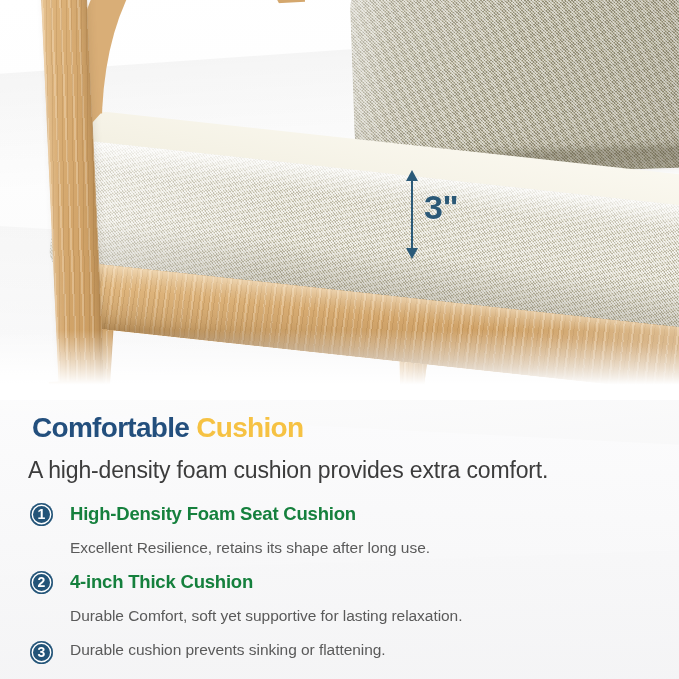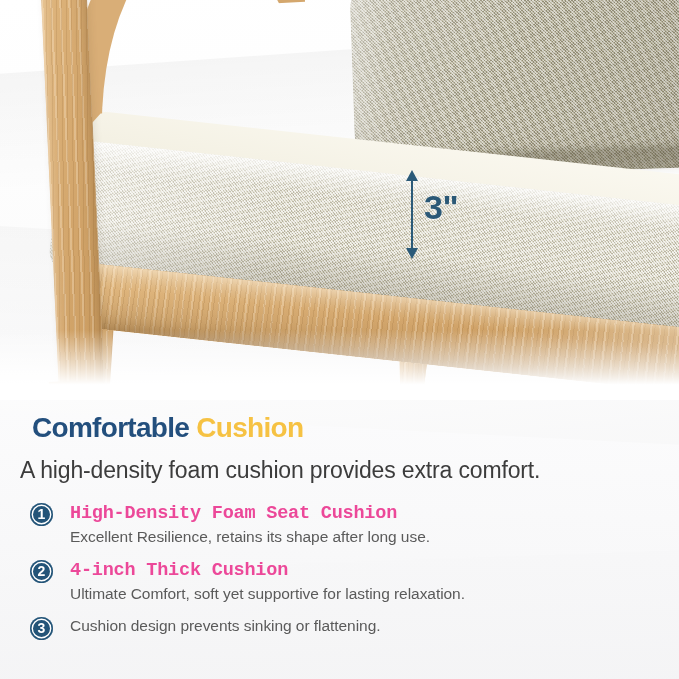--- a/index.html
+++ b/index.html
@@ -302,21 +302,21 @@
     font-weight: 700;
     letter-spacing: -0.7px;
     line-height: 1;
     white-space: nowrap;
   }
   .headline .w1 { color: #234f7d; }
   .headline .w2 { color: #f6c243; }
 
   .subhead {
     position: absolute;
-    left: 20px; top: 57px;
+    left: 28px; top: 57px;
     font-size: 23px;
     color: #3c3c3c;
     font-weight: 400;
     letter-spacing: -0.15px;
     white-space: nowrap;
   }
 
   .bullets {
     position: absolute;
     left: 30px; top: 102px;
@@ -337,32 +337,31 @@
     color: #ffffff;
     font-size: 14px;
     font-weight: 700;
     line-height: 23px;
     text-align: center;
     font-family: "Liberation Sans", sans-serif;
   }
   .bullet-title {
     font-size: 18.5px;
     font-weight: 700;
-    color: #ec4899;
+    color: #15803d;
     letter-spacing: -0.2px;
     line-height: 1.25;
-    font-family: Liberation Mono, monospace;
   }
   .bullet-desc {
     font-size: 15.5px;
     font-weight: 400;
     color: #5a5a5a;
     letter-spacing: -0.05px;
     line-height: 1.35;
-    margin-top: 2px;
+    margin-top: 13px;
   }
 </style>
 </head>
 <body>
 
 <div id="page">
 
   <div class="bg-base"></div>
   <div class="swoosh swoosh-a"></div>
   <div class="swoosh swoosh-b"></div>
@@ -417,24 +416,24 @@
 
       <div class="bullet">
         <div class="badge">1</div>
         <div class="bullet-title">High-Density Foam Seat Cushion</div>
         <div class="bullet-desc">Excellent Resilience, retains its shape after long use.</div>
       </div>
 
       <div class="bullet">
         <div class="badge">2</div>
         <div class="bullet-title">4-inch Thick Cushion</div>
-        <div class="bullet-desc">Ultimate Comfort, soft yet supportive for lasting relaxation.</div>
+        <div class="bullet-desc">Durable Comfort, soft yet supportive for lasting relaxation.</div>
       </div>
 
       <div class="bullet">
         <div class="badge">3</div>
-        <div class="bullet-desc">Cushion design prevents sinking or flattening.</div>
+        <div class="bullet-desc">Durable cushion prevents sinking or flattening.</div>
       </div>
 
     </div>
   </div>
 
 </div>
 
 </body></html>

